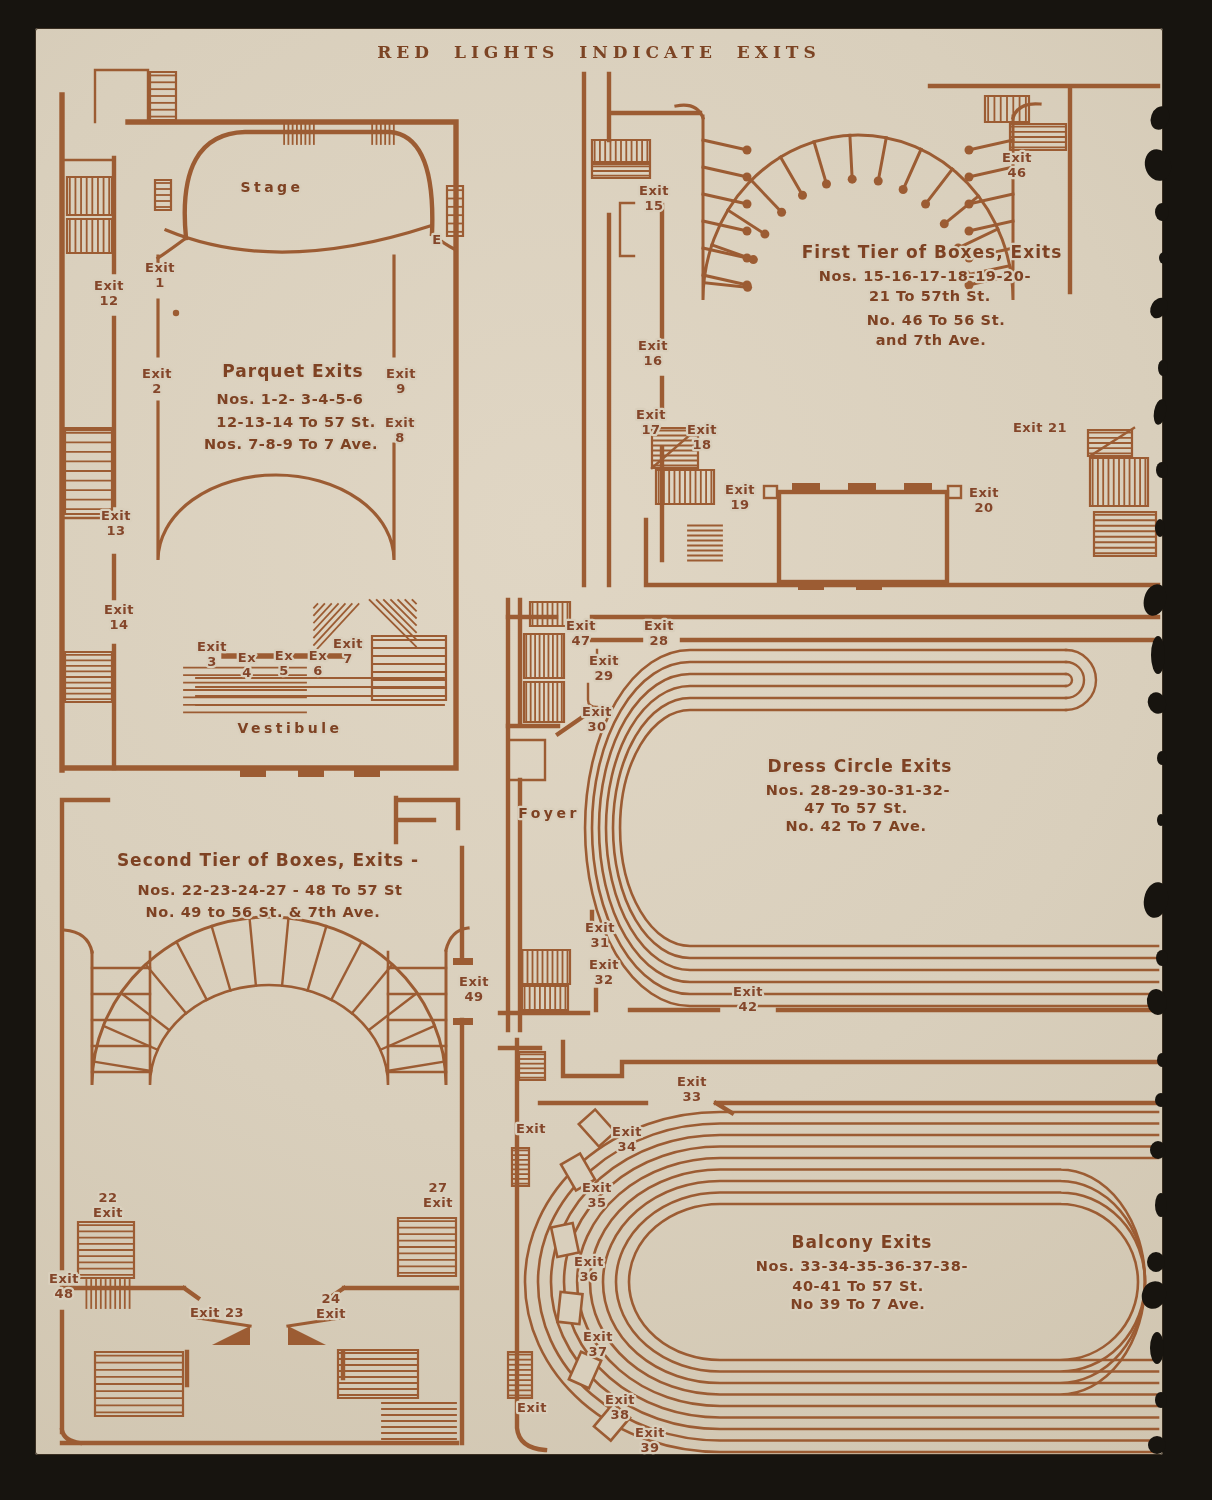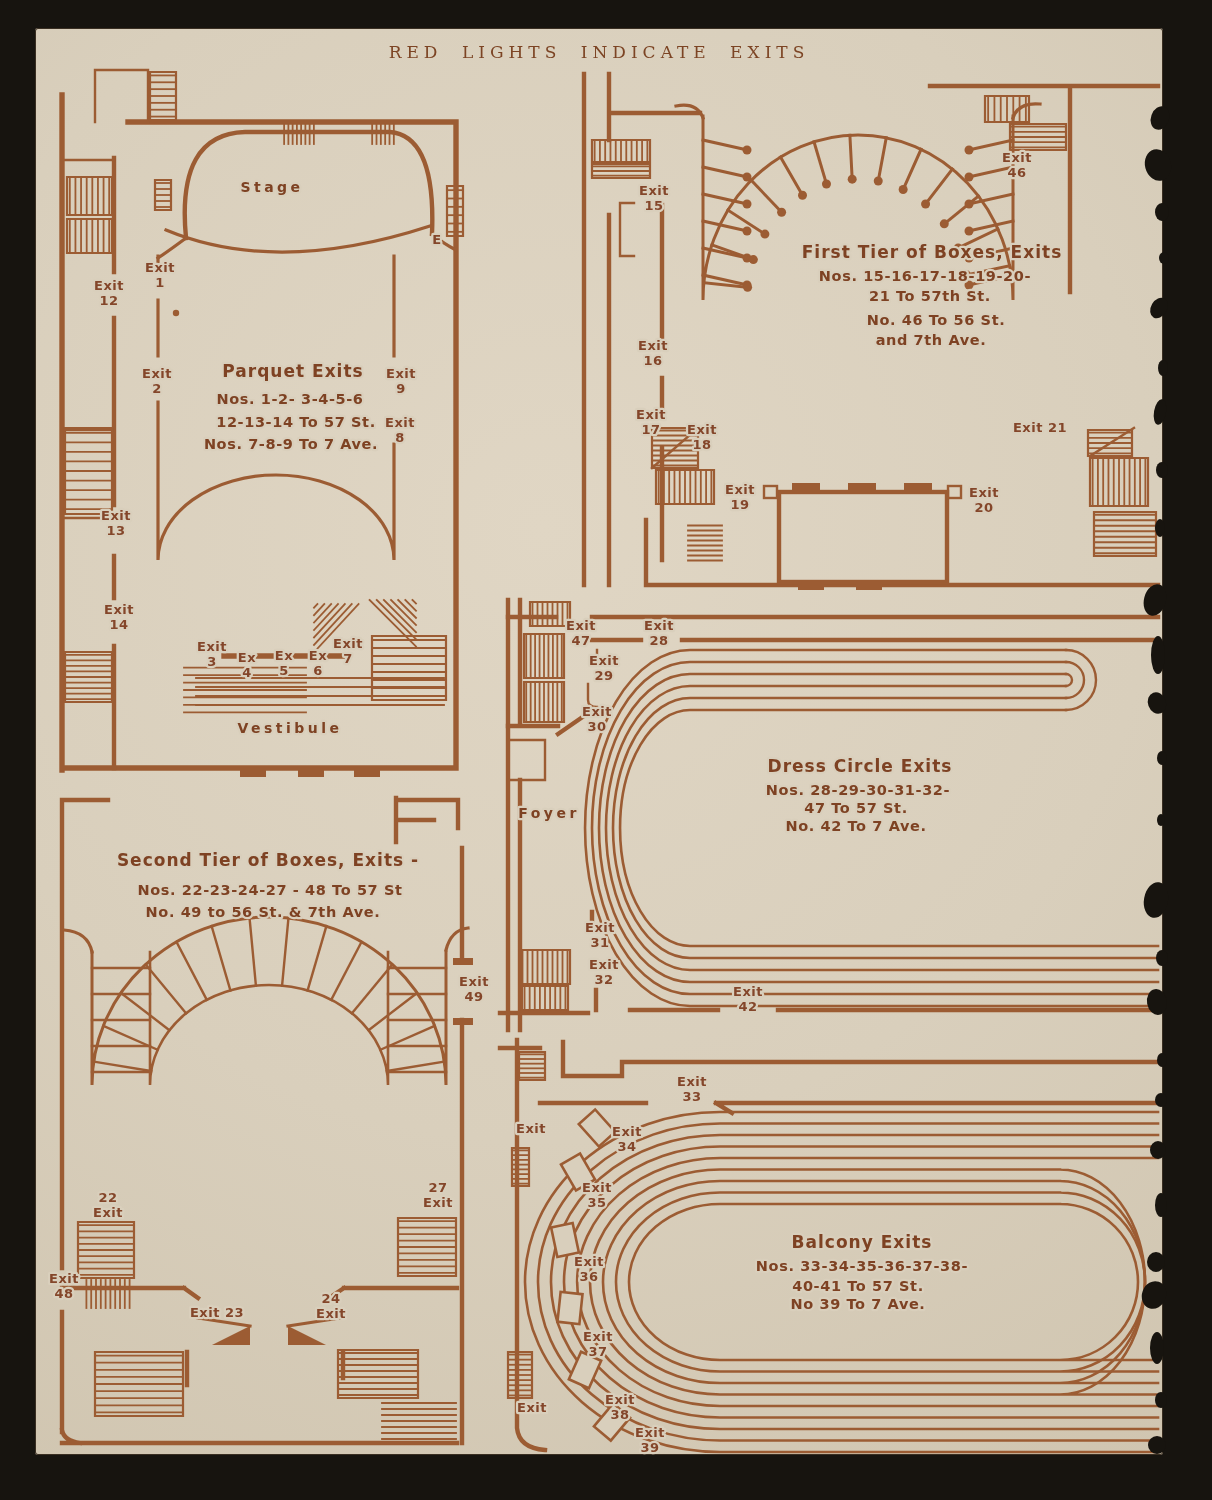--- a/index.html
+++ b/index.html
@@ -11,21 +11,21 @@
   }
   #paper{
     position:absolute;left:35px;top:28px;width:1128px;height:1427px;
     background:radial-gradient(circle at 45% 35%, #e0d6c4 0%, #d9cfbc 55%, #d0c5b0 100%);
     border-radius:3px;
     box-shadow:0 0 0 1px #3a2f22 inset;
     z-index:1;
   }
   #hdr{
     position:absolute;left:35px;top:42px;width:1128px;text-align:center;z-index:3;
-    font-family:"DejaVu Serif",serif;font-weight:400;font-size:17px;
+    font-family:"DejaVu Serif",serif;font-weight:700;font-size:17px;
     letter-spacing:5px;word-spacing:9px;color:#7c4424;
   }
   svg#art{position:absolute;left:0;top:0;z-index:2;}
   .ln{fill:none;stroke:#9c5c33;stroke-width:2.4;stroke-linecap:square;}
   .w3{stroke-width:3.2;}
   .w4{stroke-width:4.4;}
   .w5{stroke-width:5.4;}
   .thin{stroke-width:1.8;}
   .fill{fill:#9c5c33;stroke:none;}
   .tear{fill:#17140f;stroke:none;}

